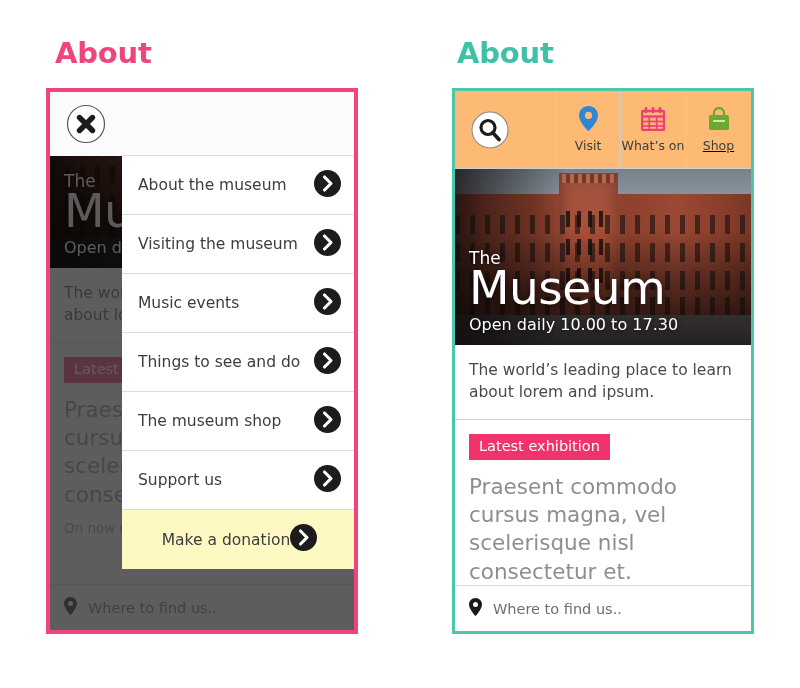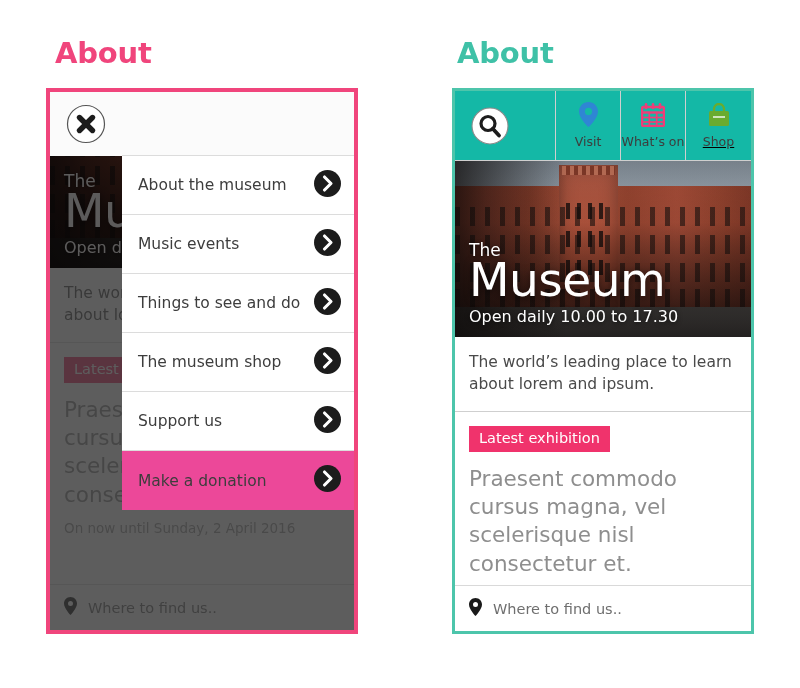--- a/index.html
+++ b/index.html
@@ -193,33 +193,33 @@
   }
   .menu-item {
     height: 59px;
     display: flex;
     align-items: center;
     justify-content: space-between;
     padding: 0 13px 0 16px;
     border-bottom: 1px solid #dcdcdc;
     background: #ffffff;
   }
-  .menu-item.active { background: #ec4899; }
+  .menu-item.active { background: #fef9c3; justify-content: center; }
   .menu-item:last-child { border-bottom: none; }
   .menu-label {
     font-size: 15.5px;
     color: #3d3d3d;
   }
 
   
   .topbar {
     display: flex;
-    height: 70px;
+    height: 78px;
     border-bottom: 1px solid #cfcfcf;
-    background: #14b8a6;
+    background: #fdba74;
   }
   .topbar-search {
     flex: 1 1 auto;
     display: flex; align-items: center;
     padding-left: 16px;
     border-right: 1px solid #cfcfcf;
   }
   .navbtn {
     flex: 0 0 auto;
     width: 65px;
@@ -305,20 +305,27 @@
     </div>
     <div id="before-menu-items">
         <div class="menu-item">
           <span class="menu-label">About the museum</span>
           <span><svg width="27" height="27" viewBox="0 0 27 27">
   <circle cx="13.5" cy="13.5" r="13.5" fill="#1c1c1c"></circle>
   <path d="M10.5 7l6.5 6.5L10.5 20" fill="none" stroke="#fff" stroke-width="3.1" stroke-linecap="round" stroke-linejoin="round"></path>
 </svg></span>
         </div>
         <div class="menu-item">
+          <span class="menu-label">Visiting the museum</span>
+          <span><svg width="27" height="27" viewBox="0 0 27 27">
+  <circle cx="13.5" cy="13.5" r="13.5" fill="#1c1c1c"></circle>
+  <path d="M10.5 7l6.5 6.5L10.5 20" fill="none" stroke="#fff" stroke-width="3.1" stroke-linecap="round" stroke-linejoin="round"></path>
+</svg></span>
+        </div>
+        <div class="menu-item">
           <span class="menu-label">Music events</span>
           <span><svg width="27" height="27" viewBox="0 0 27 27">
   <circle cx="13.5" cy="13.5" r="13.5" fill="#1c1c1c"></circle>
   <path d="M10.5 7l6.5 6.5L10.5 20" fill="none" stroke="#fff" stroke-width="3.1" stroke-linecap="round" stroke-linejoin="round"></path>
 </svg></span>
         </div>
         <div class="menu-item">
           <span class="menu-label">Things to see and do</span>
           <span><svg width="27" height="27" viewBox="0 0 27 27">
   <circle cx="13.5" cy="13.5" r="13.5" fill="#1c1c1c"></circle>

